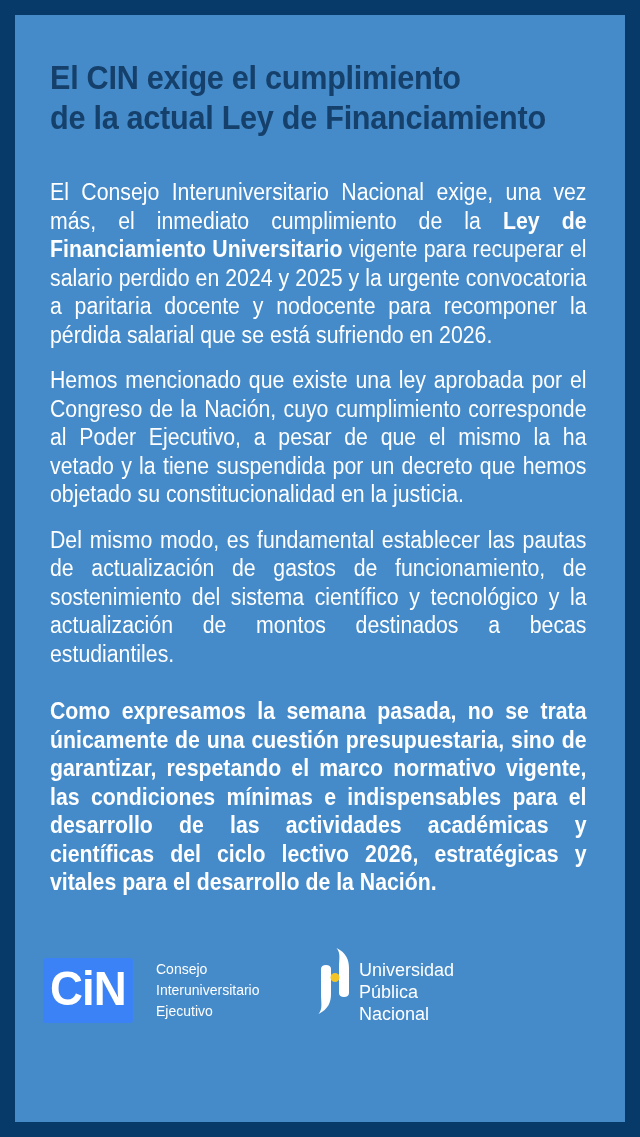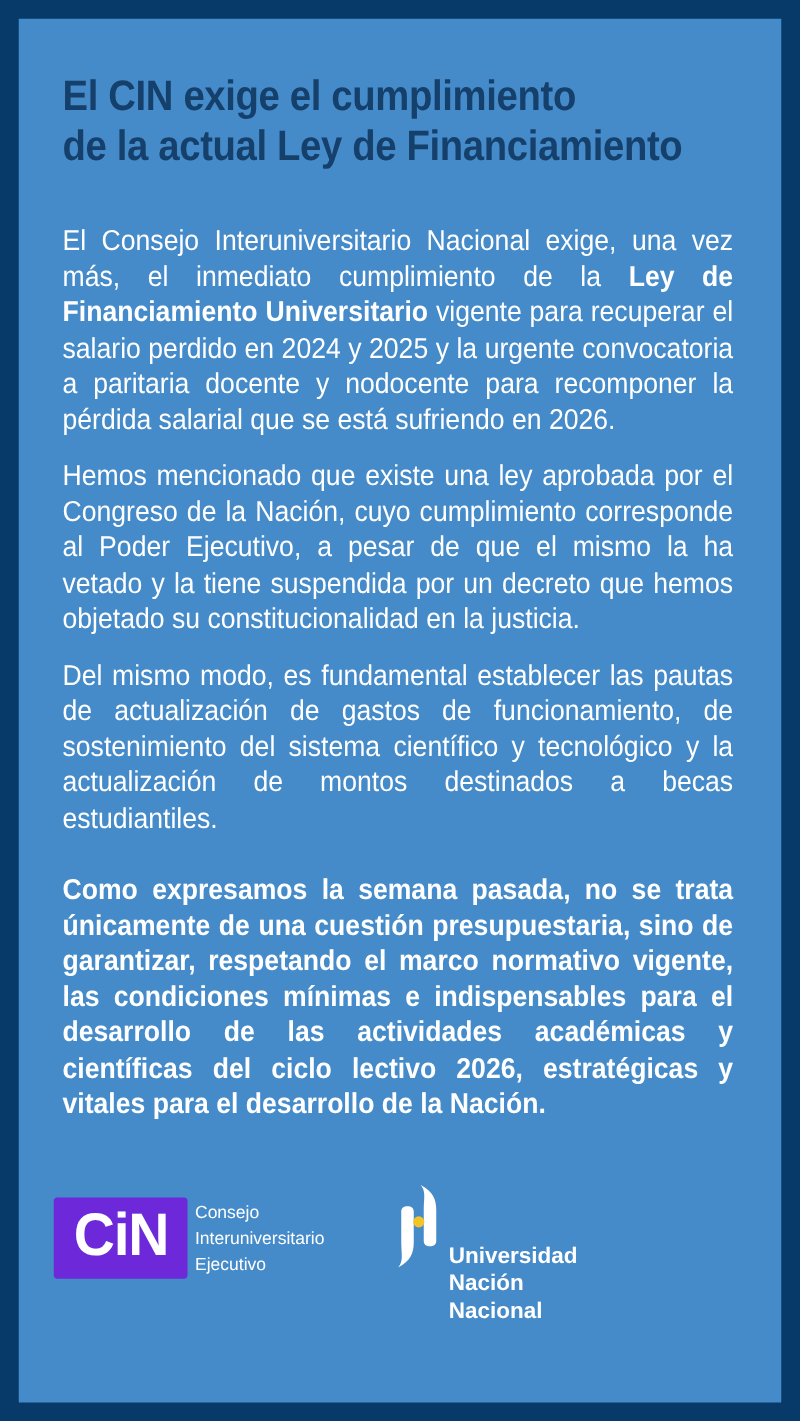--- a/index.html
+++ b/index.html
@@ -44,22 +44,22 @@
     text-align: justify;
   }
   .bodytext p { margin-bottom: 17px; }
   .bodytext .p-bold { margin-top: 29px; font-weight: bold; }
   .bodytext b { font-weight: bold; }
 
   
   .cin-box {
     position: absolute;
     left: 28px; top: 943px;
-    width: 107px; height: 65px;
-    background: #6d28d9;
+    width: 90px; height: 65px;
+    background: #3b82f6;
     border-radius: 3px;
     display: flex; align-items: center; justify-content: center;
   }
   .cin-acronym {
     color: #FFFFFF;
     font-size: 48px;
     font-weight: 800;
     letter-spacing: -1px;
     transform: scaleX(0.95) translateY(-2px);
   }
@@ -75,22 +75,21 @@
     position: absolute;
     left: 298px; top: 933px;
     width: 44px; height: 66px;
   }
   .upa-name {
     position: absolute;
     left: 344px; top: 944px;
     color: #FFFFFF;
     font-size: 18px;
     line-height: 22px;
-    font-weight: bold;
-    margin-top: 34px;
+    font-weight: normal;
   }
 </style>
 </head>
 <body>
 
 <div class="panel">
 
   <h1 class="headline">
     <span style="display:block">El CIN exige el cumplimiento</span>
     <span style="display:block">de la actual Ley de Financiamiento</span>
@@ -115,17 +114,17 @@
   <svg class="upa-mark" viewBox="0 0 44 66" xmlns="http://www.w3.org/2000/svg">
 
     <path fill="#FFFFFF" d="M36 45 C36 47.5 34 49 31 49 C28 49 26 47.5 26 45 L26 20 C26 11 28 5 23.5 0 C33.5 5 36 12 36 20 Z"></path>
 
     <path fill="#FFFFFF" d="M18 21 C18 18.5 16 17 13 17 C10 17 8 18.5 8 21 L8 46 C8 55 10 61 5.5 66 C15.5 61 18 54 18 46 Z"></path>
 
     <circle cx="22" cy="29.5" r="4.5" fill="#F2C428"></circle>
   </svg>
   <div class="upa-name">
     <div>Universidad</div>
-    <div>Nación</div>
+    <div>Pública</div>
     <div>Nacional</div>
   </div>
 
 </div>
 
 </body></html>

